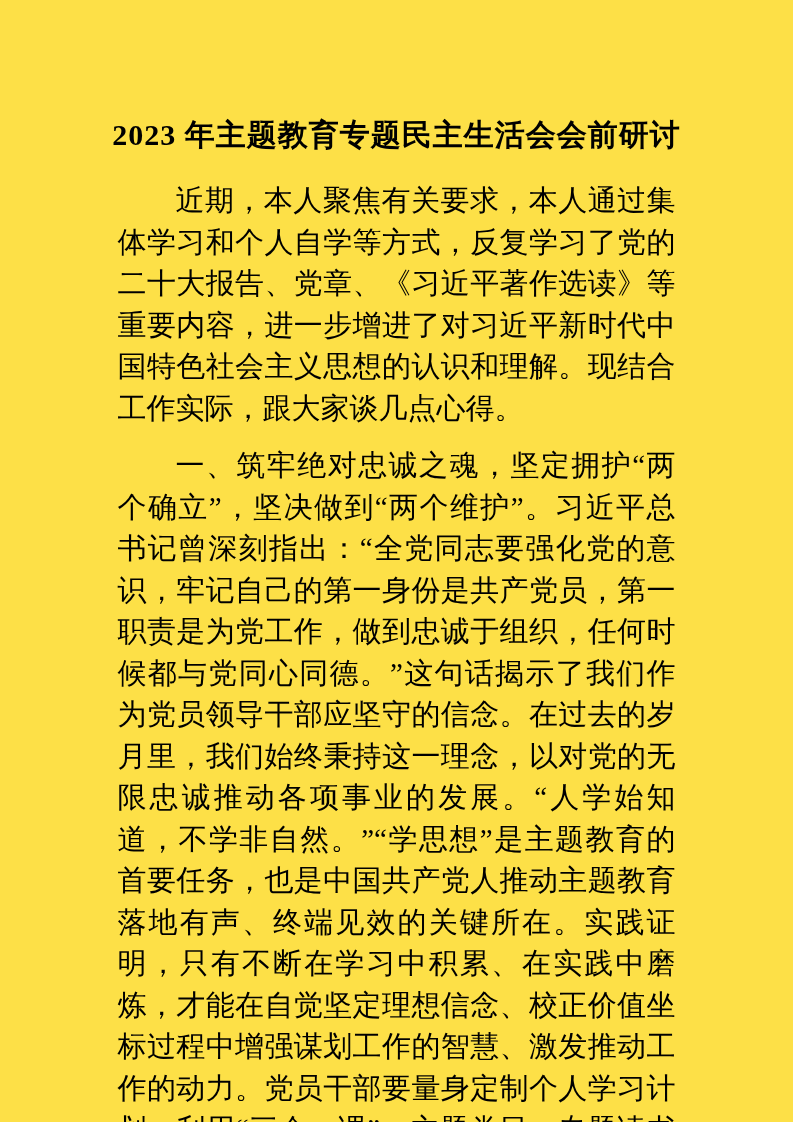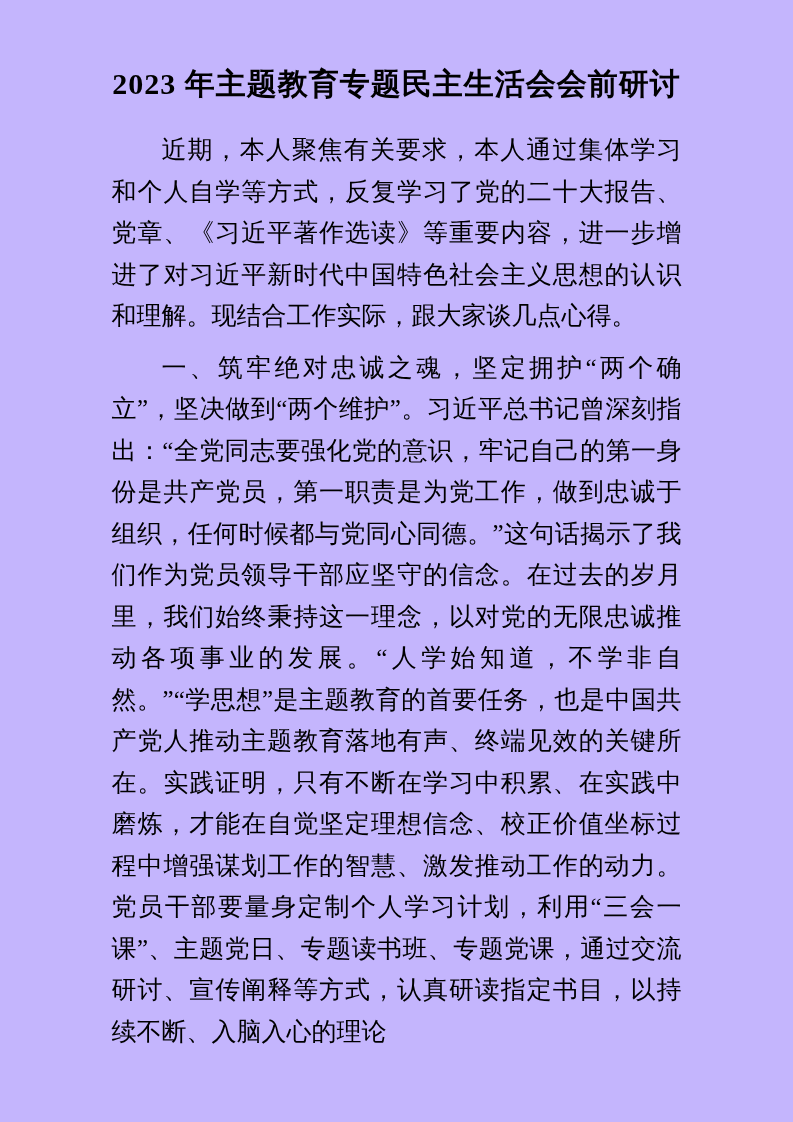--- a/index.html
+++ b/index.html
@@ -5,24 +5,24 @@
   html, body {
     margin: 0;
     padding: 0;
     background: #ffffff;
   }
   .page {
     position: relative;
     width: 793px;
     height: 1122px;
     margin: 0 auto;
-    background: #c4b5fd;
+    background: #fde047;
     overflow: hidden;
     box-sizing: border-box;
-    padding-top: 59px;
+    padding-top: 110px;
     font-family: "Liberation Serif", "DejaVu Serif", serif;
     color: #000000;
   }
   .doc-title {
     margin: 0 auto 20px auto;
     text-align: center;
     font-size: 30px;
     line-height: 50px;
     font-weight: bold;
     letter-spacing: 1px;
@@ -31,22 +31,22 @@
   .doc-title .title-line {
     display: block;
     white-space: nowrap;
   }
   .doc-body {
     margin: 0 auto;
     width: 590px;
     box-sizing: border-box;
   }
   .doc-body p {
-    margin: 10px;
-    font-size: 25px;
+    margin: 16px;
+    font-size: 29px;
     line-height: 41.5px;
     text-align: justify;
     text-justify: inter-ideograph;
     text-indent: 2em;
     letter-spacing: 0;
     color: #000000;
     word-break: break-all;
   }
 </style>
 </head>

